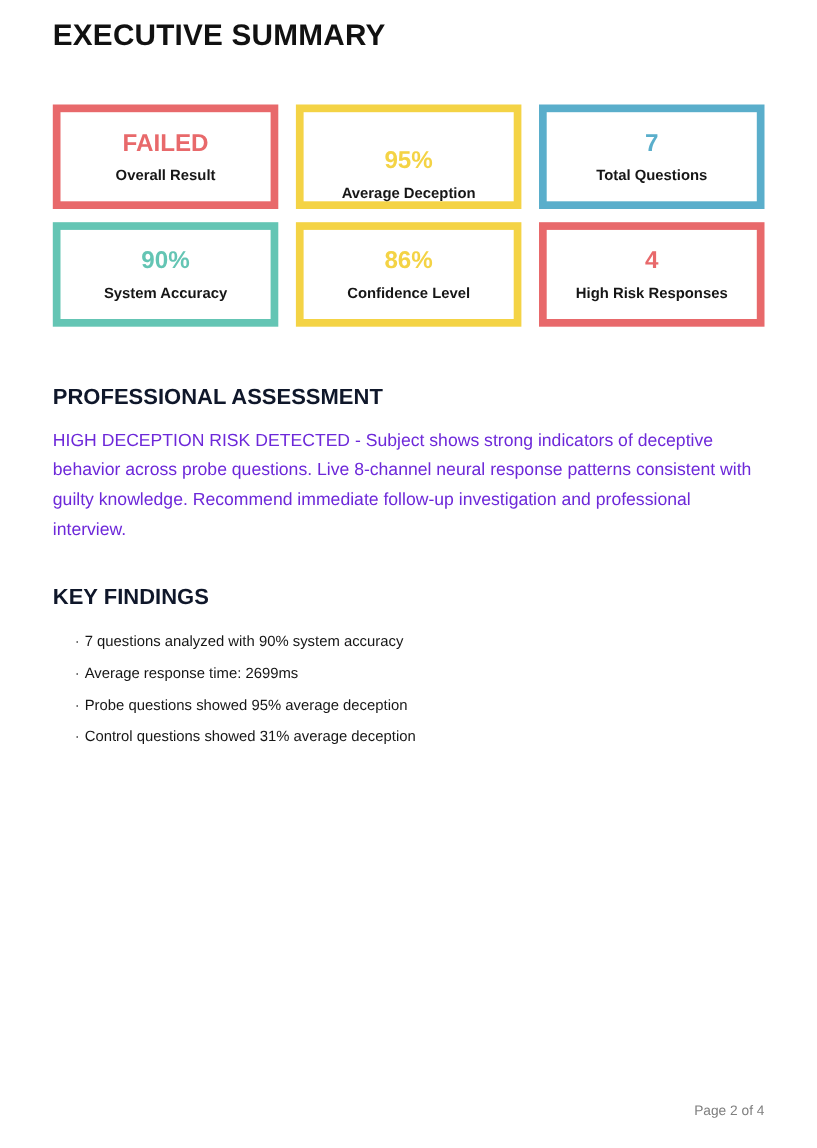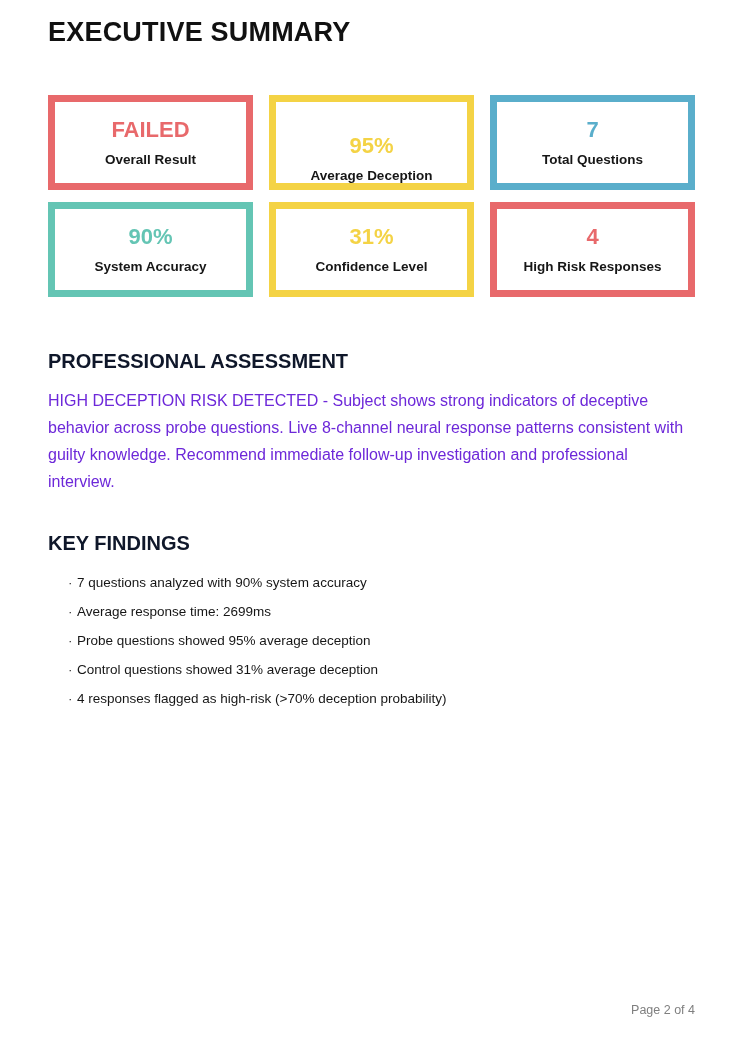--- a/index.html
+++ b/index.html
@@ -118,40 +118,39 @@
     </div>
     <div class="stat-card" style="border-color: rgb(90, 174, 203);">
       <div class="stat-value" style="color: rgb(90, 174, 203);">7</div>
       <div class="stat-label">Total Questions</div>
     </div>
     <div class="stat-card" style="border-color: rgb(100, 197, 180);">
       <div class="stat-value" style="color: rgb(100, 197, 180);">90%</div>
       <div class="stat-label">System Accuracy</div>
     </div>
     <div class="stat-card" style="border-color: rgb(244, 211, 69);">
-      <div class="stat-value" style="color: rgb(244, 211, 69);">31%</div>
+      <div class="stat-value" style="color: rgb(244, 211, 69);">86%</div>
       <div class="stat-label">Confidence Level</div>
     </div>
     <div class="stat-card" style="border-color: rgb(232, 105, 107);">
       <div class="stat-value" style="color: rgb(232, 105, 107);">4</div>
       <div class="stat-label">High Risk Responses</div>
     </div>
   </div>
 
   <div class="assessment-section">
     <h2 class="section-heading">PROFESSIONAL ASSESSMENT</h2>
     <p class="assessment-body">HIGH DECEPTION RISK DETECTED - Subject shows strong indicators of deceptive behavior across probe questions. Live 8-channel neural response patterns consistent with guilty knowledge. Recommend immediate follow-up investigation and professional interview.</p>
   </div>
 
   <div class="findings-section">
     <h2 class="section-heading">KEY FINDINGS</h2>
     <ul class="findings-list">
       <li>7 questions analyzed with 90% system accuracy</li>
       <li>Average response time: 2699ms</li>
       <li>Probe questions showed 95% average deception</li>
       <li>Control questions showed 31% average deception</li>
-      <li>4 responses flagged as high-risk (&gt;70% deception probability)</li>
     </ul>
   </div>
 
   <div class="page-footer">Page 2 of 4</div>
 
 </div>
 
 </body></html>

